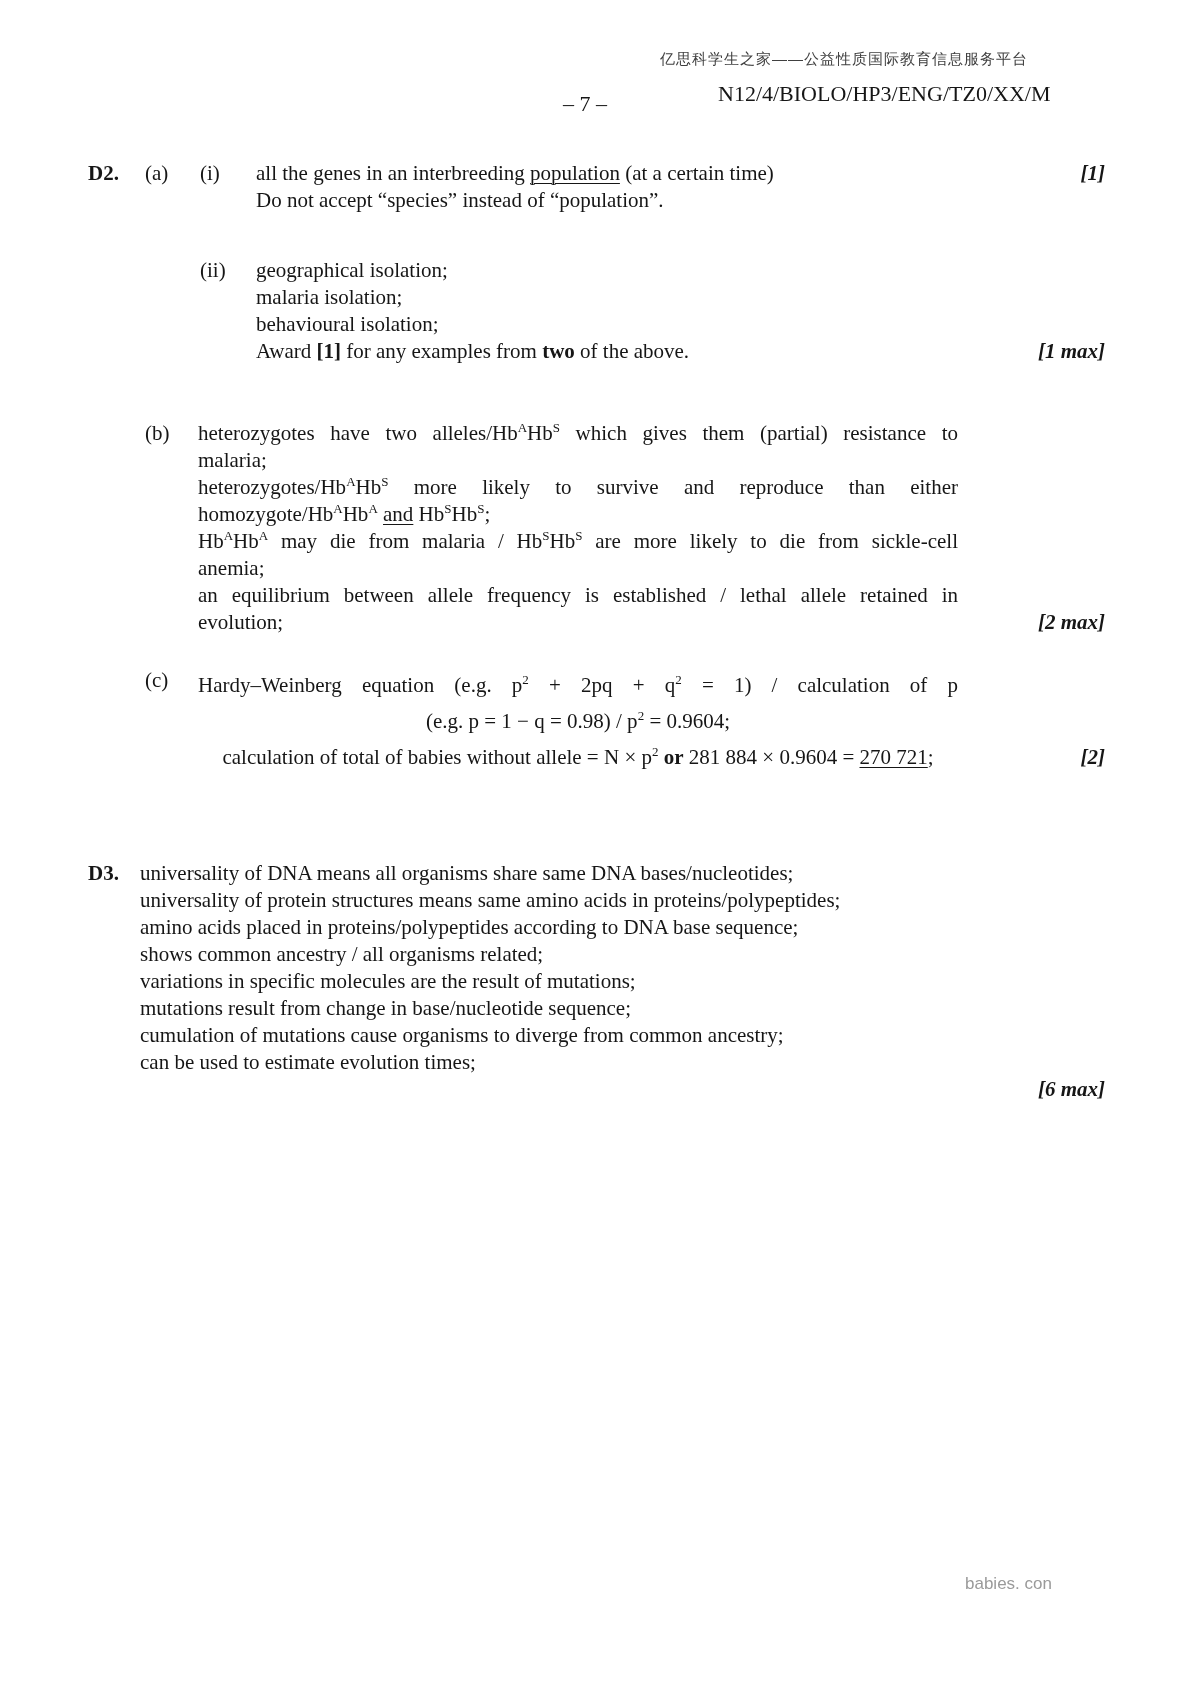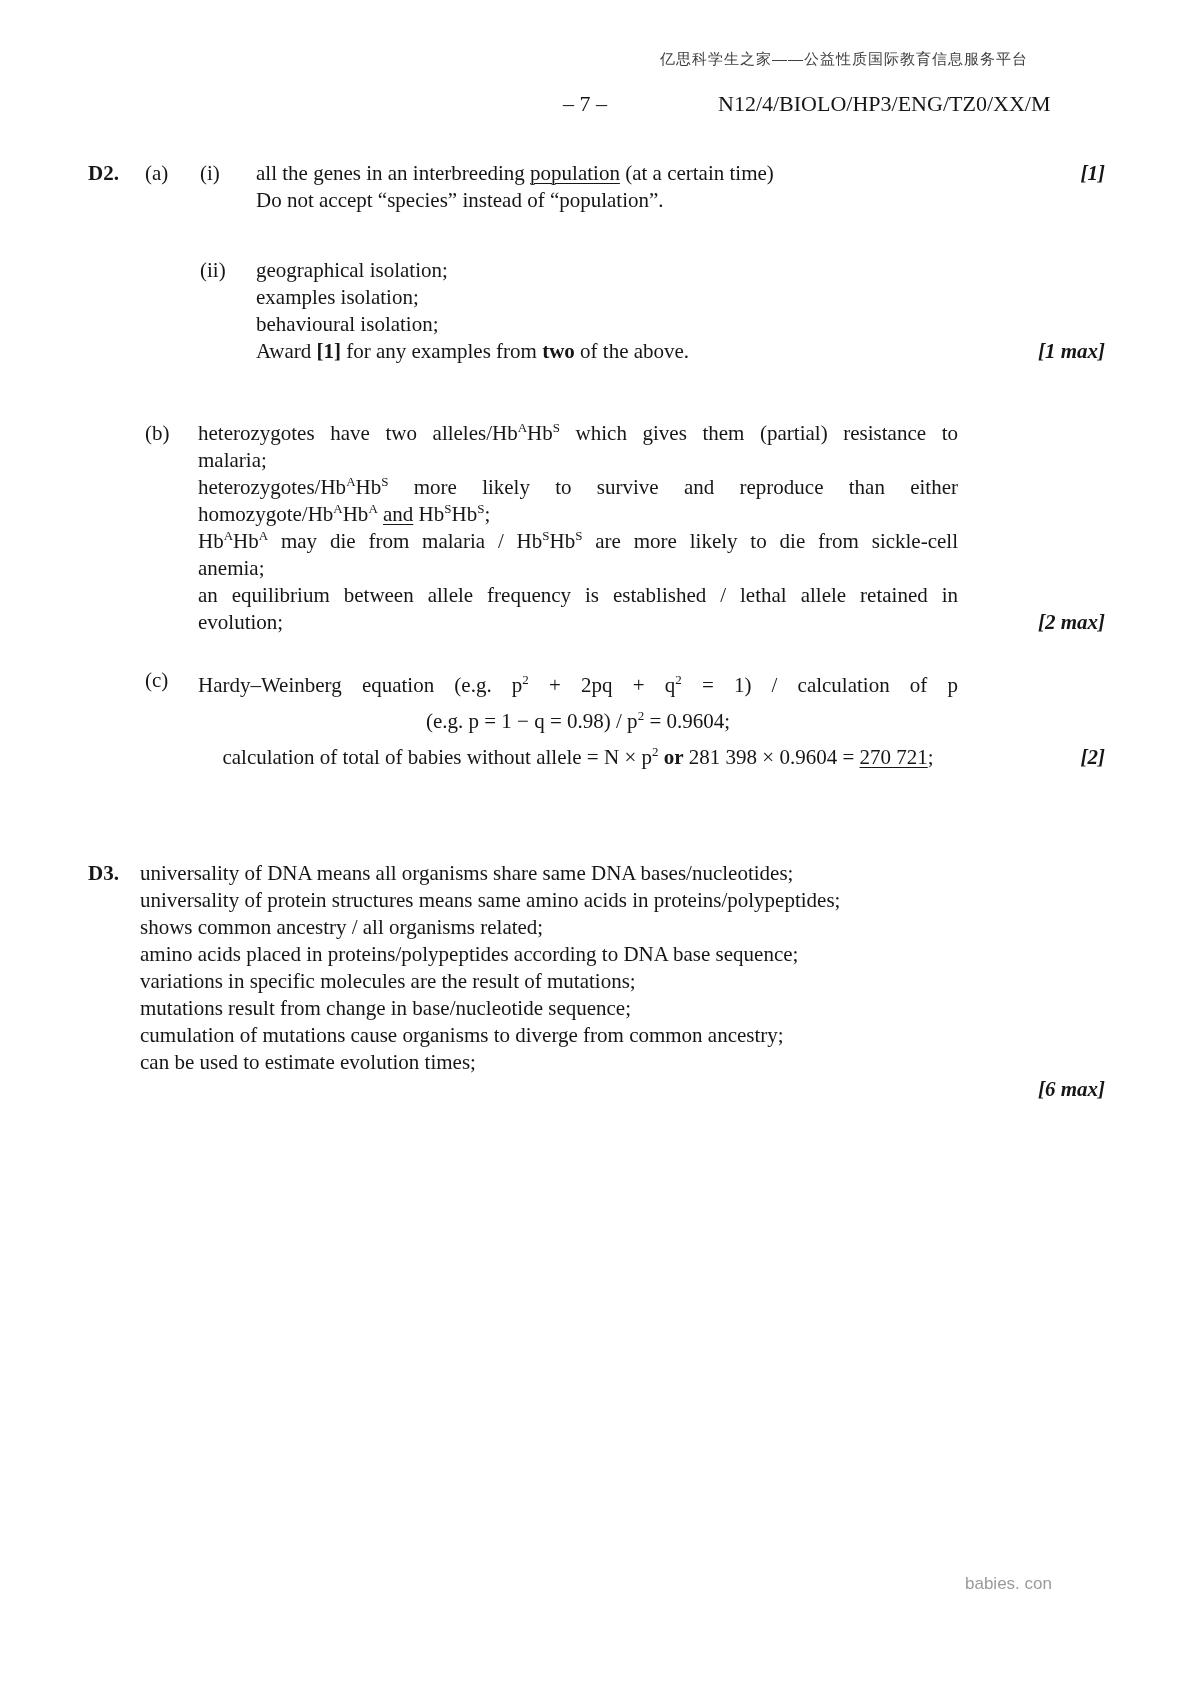--- a/index.html
+++ b/index.html
@@ -8,21 +8,21 @@
     background:#ffffff; overflow:hidden;
     font-family:"Liberation Serif", serif;
     font-size:21px; line-height:27px; color:#161616;
   }
   .banner {
     position:absolute; top:50px; left:660px;
     font-family:"Liberation Sans", sans-serif;
     font-size:15px; line-height:18px; color:#404040; letter-spacing:1px;
   }
   .pageno   { position:absolute; top:90px; left:563px; font-size:22px; }
-  .papercode{ position:absolute; top:90px; left:718px; font-size:22px; }
+  .papercode{ position:absolute; top:80px; left:718px; font-size:22px; }
   .block { position:absolute; left:88px; right:85px; }
   .block .qlab { position:absolute; left:0;    top:0; font-weight:bold; }
   .block .plab { position:absolute; left:57px; top:0; }
   .block .slab { position:absolute; left:112px;top:0; }
   .txt { }
   .t-item { margin-left:168px; width:702px; }
   .t-part { margin-left:110px; width:760px; }
   .t-q    { margin-left:52px;  width:870px; }
   .tall .line { line-height:36px; min-height:36px;text-align:center; }
   .line { min-height:27px; }
@@ -59,21 +59,21 @@
     <div class="txt t-item">
         <div class="line"><span>all the genes in an interbreeding </span><span class="ul">population</span><span> (at a certain time)</span></div>
         <div class="line"><span class="it">Do not accept “species” instead of “population”.</span></div>
       </div>
   </div>
 
   <div class="block" style="top:257px">
     <span class="slab">(ii)</span>
     <div class="txt t-item">
         <div class="line"><span>geographical isolation;</span></div>
-        <div class="line"><span>examples isolation;</span></div>
+        <div class="line"><span>malaria isolation;</span></div>
         <div class="line"><span>behavioural isolation;</span></div>
         <div class="line"><span class="it">Award </span><span class="it bd">[1]</span><span class="it"> for any examples from </span><span class="it bd">two</span><span class="it"> of the above.</span></div>
       </div>
   </div>
 
   <div class="block" style="top:420px">
     <span class="plab">(b)</span>
     <div class="txt t-part">
         <div class="line jl"><span>heterozygotes have two alleles/Hb</span><span class="sup">A</span><span>Hb</span><span class="sup">S</span><span> which gives them (partial) resistance to</span></div>
         <div class="line"><span>malaria;</span></div>
@@ -84,31 +84,31 @@
         <div class="line jl"><span>an equilibrium between allele frequency is established / lethal allele retained in</span></div>
         <div class="line"><span>evolution;</span></div>
       </div>
   </div>
 
   <div class="block tall" style="top:667px">
     <span class="plab">(c)</span>
     <div class="txt t-part">
         <div class="line jl"><span>Hardy–Weinberg equation (</span><span class="it">e.g.</span><span> p</span><span class="sup">2</span><span> + 2pq + q</span><span class="sup">2</span><span> = 1) / calculation of p</span></div>
         <div class="line"><span>(</span><span class="it">e.g.</span><span> p = 1 − q = 0.98) / p</span><span class="sup">2</span><span> = 0.9604;</span></div>
-        <div class="line"><span>calculation of total of babies without allele = N × p</span><span class="sup">2</span><span>  </span><span class="it bd">or</span><span>  281 398 × 0.9604 = </span><span class="ul">270 721</span><span>;</span></div>
+        <div class="line"><span>calculation of total of babies without allele = N × p</span><span class="sup">2</span><span>  </span><span class="it bd">or</span><span>  281 884 × 0.9604 = </span><span class="ul">270 721</span><span>;</span></div>
       </div>
   </div>
 
   <div class="block" style="top:860px">
     <span class="qlab">D3.</span>
     <div class="txt t-q">
         <div class="line"><span>universality of DNA means all organisms share same DNA bases/nucleotides;</span></div>
         <div class="line"><span>universality of protein structures means same amino acids in proteins/polypeptides;</span></div>
+        <div class="line"><span>amino acids placed in proteins/polypeptides according to DNA base sequence;</span></div>
         <div class="line"><span>shows common ancestry / all organisms related;</span></div>
-        <div class="line"><span>amino acids placed in proteins/polypeptides according to DNA base sequence;</span></div>
         <div class="line"><span>variations in specific molecules are the result of mutations;</span></div>
         <div class="line"><span>mutations result from change in base/nucleotide sequence;</span></div>
         <div class="line"><span>cumulation of mutations cause organisms to diverge from common ancestry;</span></div>
         <div class="line"><span>can be used to estimate evolution times;</span></div>
       </div>
   </div>
 
   <span class="mark m1">[1]</span>
   <span class="mark m2">[1 max]</span>
   <span class="mark m3">[2 max]</span>

